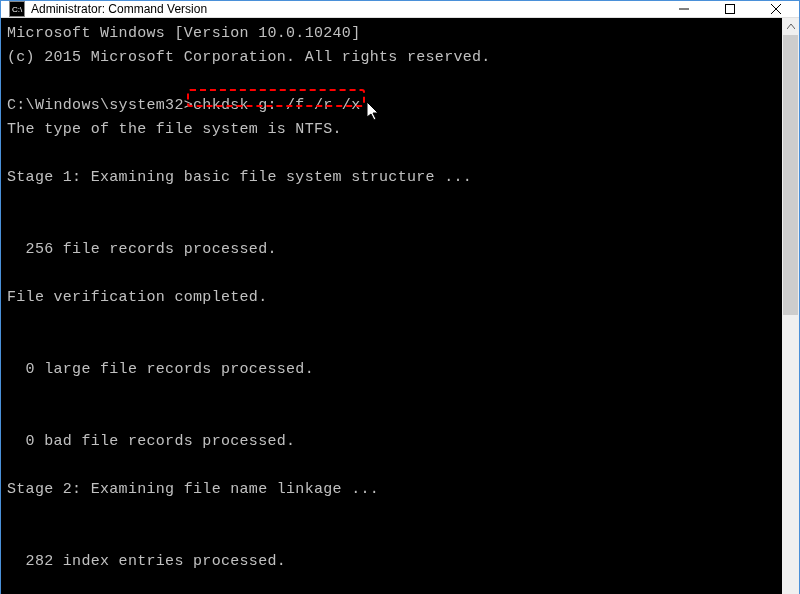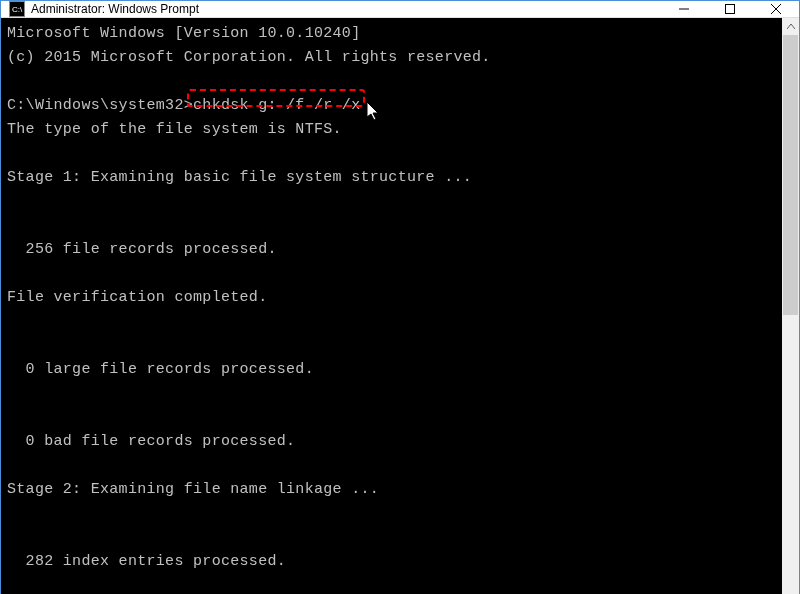--- a/index.html
+++ b/index.html
@@ -118,21 +118,21 @@
       position: absolute;
       pointer-events: none;
     }
   </style>
 </head>
 <body>
 
 <div class="window">
   <div class="titlebar">
     <div class="titlebar-icon">C:\</div>
-    <div class="titlebar-title">Administrator: Windows Prompt</div>
+    <div class="titlebar-title">Administrator: Command Version</div>
     <div class="window-controls">
       <div class="win-btn">
         <svg width="10" height="10">
             <line x1="0" y1="5" x2="10" y2="5" stroke="#000" stroke-width="1"></line>
           </svg>
       </div>
       <div class="win-btn">
         <svg width="10" height="10">
             <rect x="0.5" y="0.5" width="9" height="9" fill="none" stroke="#000" stroke-width="1"></rect>
           </svg>

